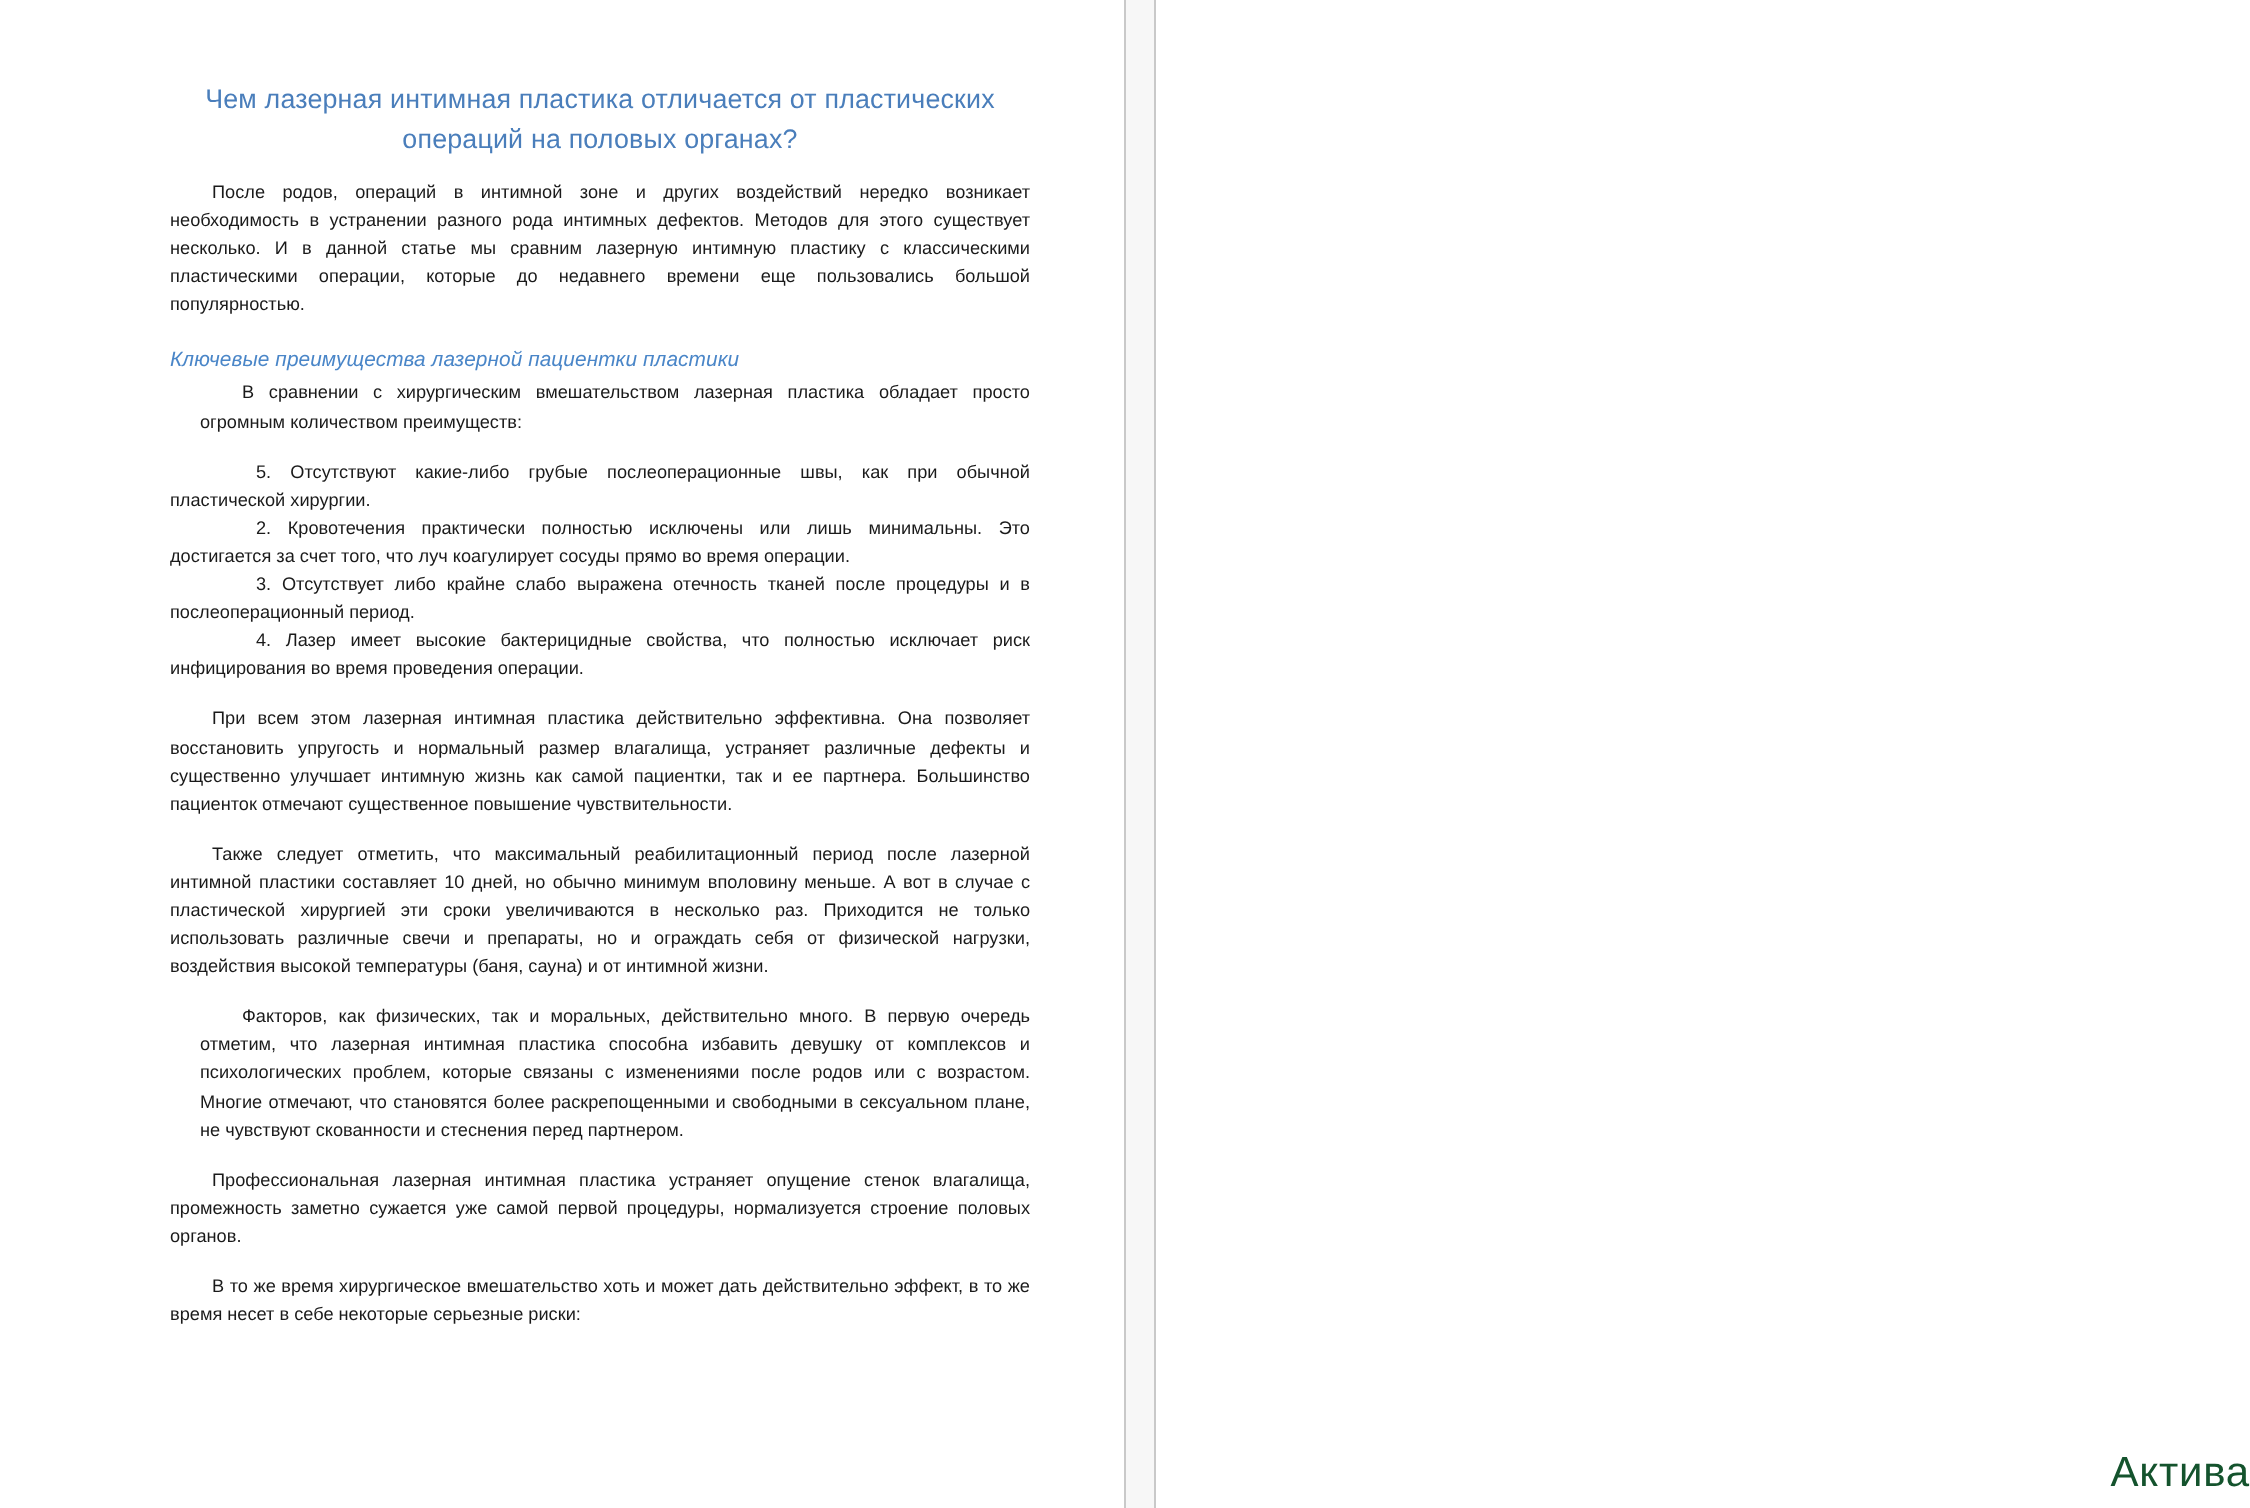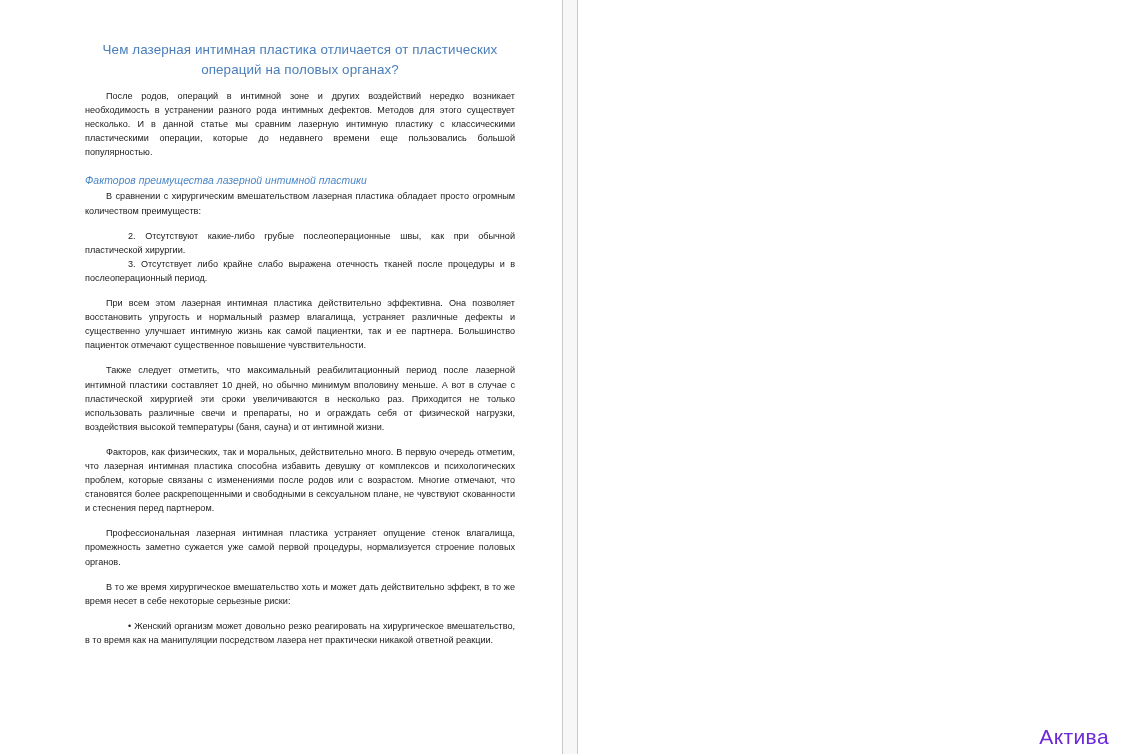--- a/index.html
+++ b/index.html
@@ -72,84 +72,85 @@
     text-align: left;
     letter-spacing: .05px;
   }
   .doc-subtitle.italic { font-style: italic; }
 
   p.para {
     margin: 0 0 11px 0;
     text-indent: 21px;
   }
   p.para.tight { margin-bottom: 0; }
-  p.after-head { text-indent: 21px; margin-top: 1px; }
+  p.after-head { text-indent: 21px; margin-top: 1px; margin-left: 15px; }
 
   ol.num-list,
   ul.bul-list {
     margin: 11px 0 11px 0;
     padding: 0 0 0 0;
     list-style: none;
   }
   ol.num-list li,
   ul.bul-list li {
     position: relative;
     margin: 0 0 0 0;
     padding: 0 0 0 0;
     text-indent: 43px;
   }
 
   
   .watermark {
     position: absolute;
-    right: 16px;
+    right: 0px;
     bottom: 4px;
-    color: #6d28d9;
+    color: #14532d;
     font-size: 21px;
     line-height: 26px;
     white-space: nowrap;
     letter-spacing: .4px;
     pointer-events: none;
     user-select: none;
   }
 </style>
 </head>
 <body>
 
 <div class="screen">
 
   <div class="page page-left">
     <div class="col col-left">
 
       <h1 class="doc-title">Чем лазерная интимная пластика отличается от пластических операций на половых органах?</h1>
 
       <p class="para">После родов, операций в интимной зоне и других воздействий нередко возникает необходимость в устранении разного рода интимных дефектов. Методов для этого существует несколько. И в данной статье мы сравним лазерную интимную пластику с классическими пластическими операции, которые до недавнего времени еще пользовались большой популярностью.</p>
 
-      <h2 class="doc-subtitle italic">Факторов преимущества лазерной интимной пластики</h2>
+      <h2 class="doc-subtitle italic">Ключевые преимущества лазерной пациентки пластики</h2>
 
       <p class="para after-head">В сравнении с хирургическим вмешательством лазерная пластика обладает просто огромным количеством преимуществ:</p>
 
       <ol class="num-list">
-        <li>2.  Отсутствуют какие-либо грубые послеоперационные швы, как при обычной пластической хирургии.</li>
+        <li>5.  Отсутствуют какие-либо грубые послеоперационные швы, как при обычной пластической хирургии.</li>
+        <li>2.  Кровотечения практически полностью исключены или лишь минимальны. Это достигается за счет того, что луч коагулирует сосуды прямо во время операции.</li>
         <li>3.  Отсутствует либо крайне слабо выражена отечность тканей после процедуры и в послеоперационный период.</li>
+        <li>4.  Лазер имеет высокие бактерицидные свойства, что полностью исключает риск инфицирования во время проведения операции.</li>
       </ol>
 
       <p class="para">При всем этом лазерная интимная пластика действительно эффективна. Она позволяет восстановить упругость и нормальный размер влагалища, устраняет различные дефекты и существенно улучшает интимную жизнь как самой пациентки, так и ее партнера. Большинство пациенток отмечают существенное повышение чувствительности.</p>
 
       <p class="para">Также следует отметить, что максимальный реабилитационный период после лазерной интимной пластики составляет 10 дней, но обычно минимум вполовину меньше. А вот в случае с пластической хирургией эти сроки увеличиваются в несколько раз. Приходится не только использовать различные свечи и препараты, но и ограждать себя от физической нагрузки, воздействия высокой температуры (баня, сауна) и от интимной жизни.</p>
 
 
       <p class="para after-head">Факторов, как физических, так и моральных, действительно много. В первую очередь отметим, что лазерная интимная пластика способна избавить девушку от комплексов и психологических проблем, которые связаны с изменениями после родов или с возрастом. Многие отмечают, что становятся более раскрепощенными и свободными в сексуальном плане, не чувствуют скованности и стеснения перед партнером.</p>
 
       <p class="para">Профессиональная лазерная интимная пластика устраняет опущение стенок влагалища, промежность заметно сужается уже самой первой процедуры, нормализуется строение половых органов.</p>
 
       <p class="para tight">В то же время хирургическое вмешательство хоть и может дать действительно эффект, в то же время несет в себе некоторые серьезные риски:</p>
 
       <ul class="bul-list">
-        <li>•   Женский организм может довольно резко реагировать на хирургическое вмешательство, в то время как на манипуляции посредством лазера нет практически никакой ответной реакции.</li>
       </ul>
 
     </div>
   </div>
 
   <div class="gutter"></div>
 
   <div class="page page-right">
     
   </div>

